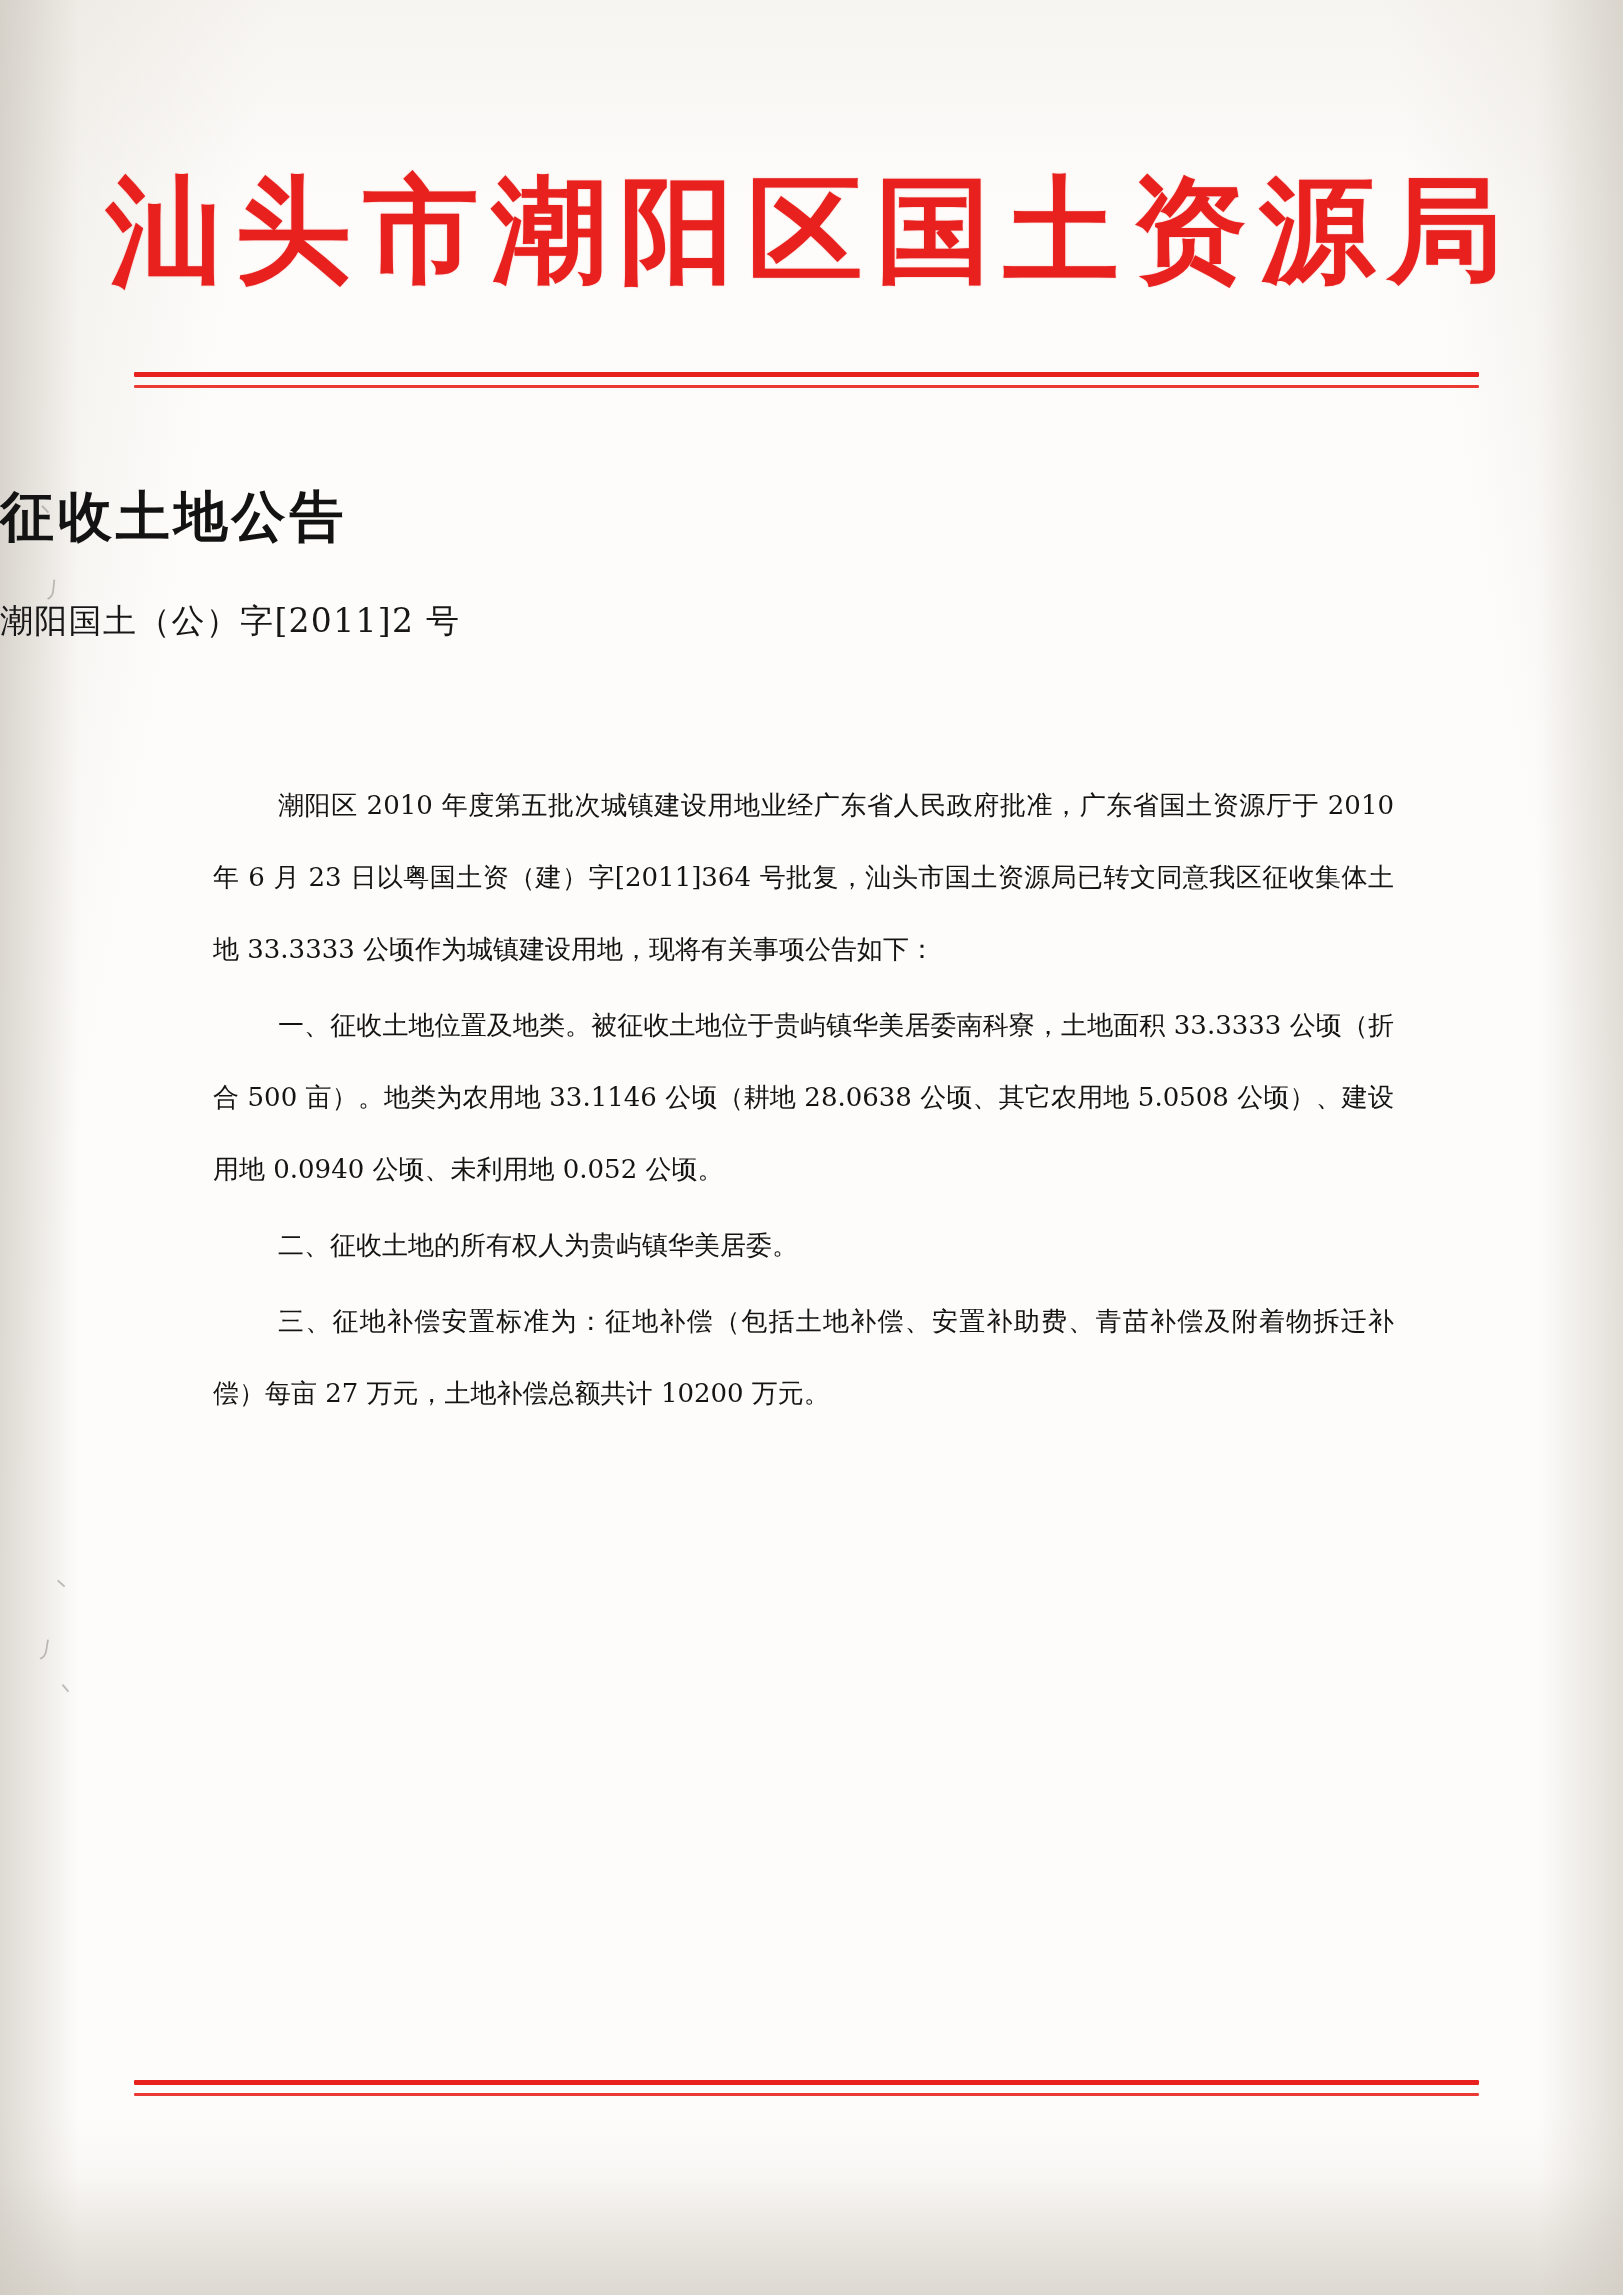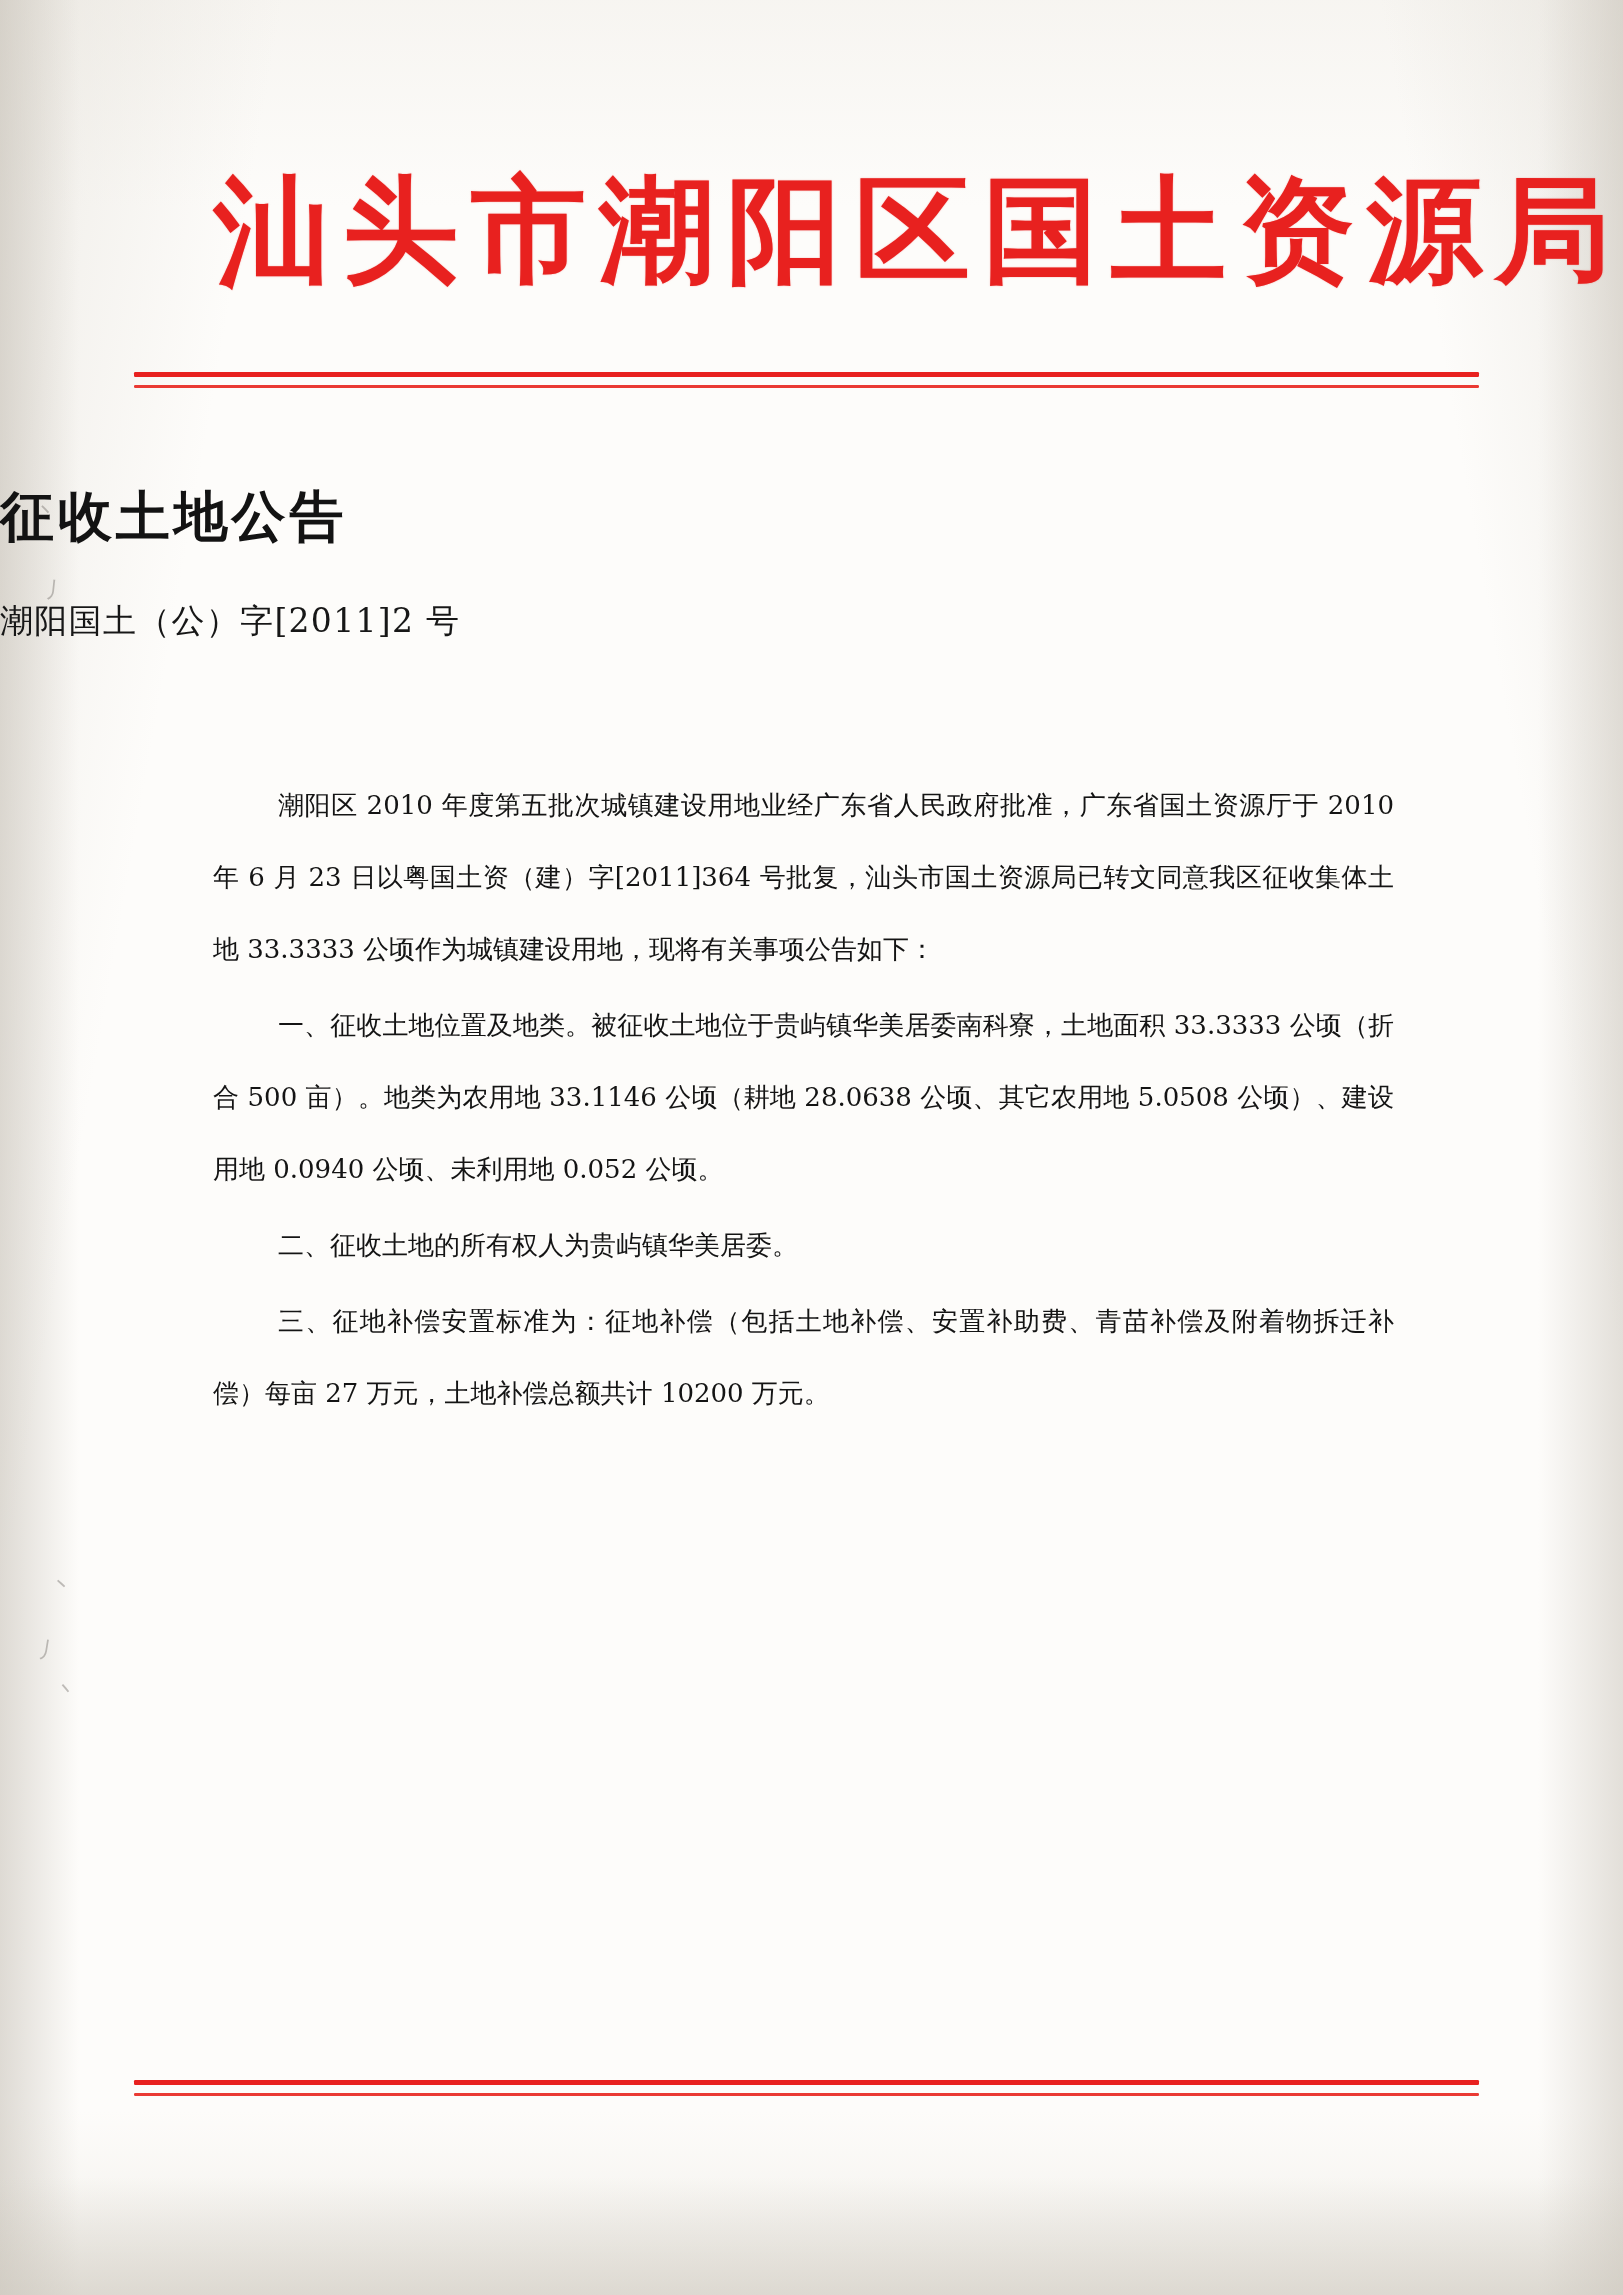--- a/index.html
+++ b/index.html
@@ -51,21 +51,21 @@
     background: linear-gradient(0deg, rgba(205,200,190,0.55), rgba(255,255,255,0));
     pointer-events: none;
   }
 
   
   .letterhead {
     position: absolute;
     top: 164px;
     left: 0;
     width: 100%;
-    text-align: right;
+    text-align: center;
   }
   .letterhead-title {
     font-family: "DejaVu Serif", "Liberation Serif", serif;
     font-weight: bold;
     font-size: 115px;
     letter-spacing: 13px;
     color: #e8211f;
     line-height: 1.15;
     white-space: nowrap;
     text-shadow: 0 0 1.3px rgba(232,33,31,0.5);

